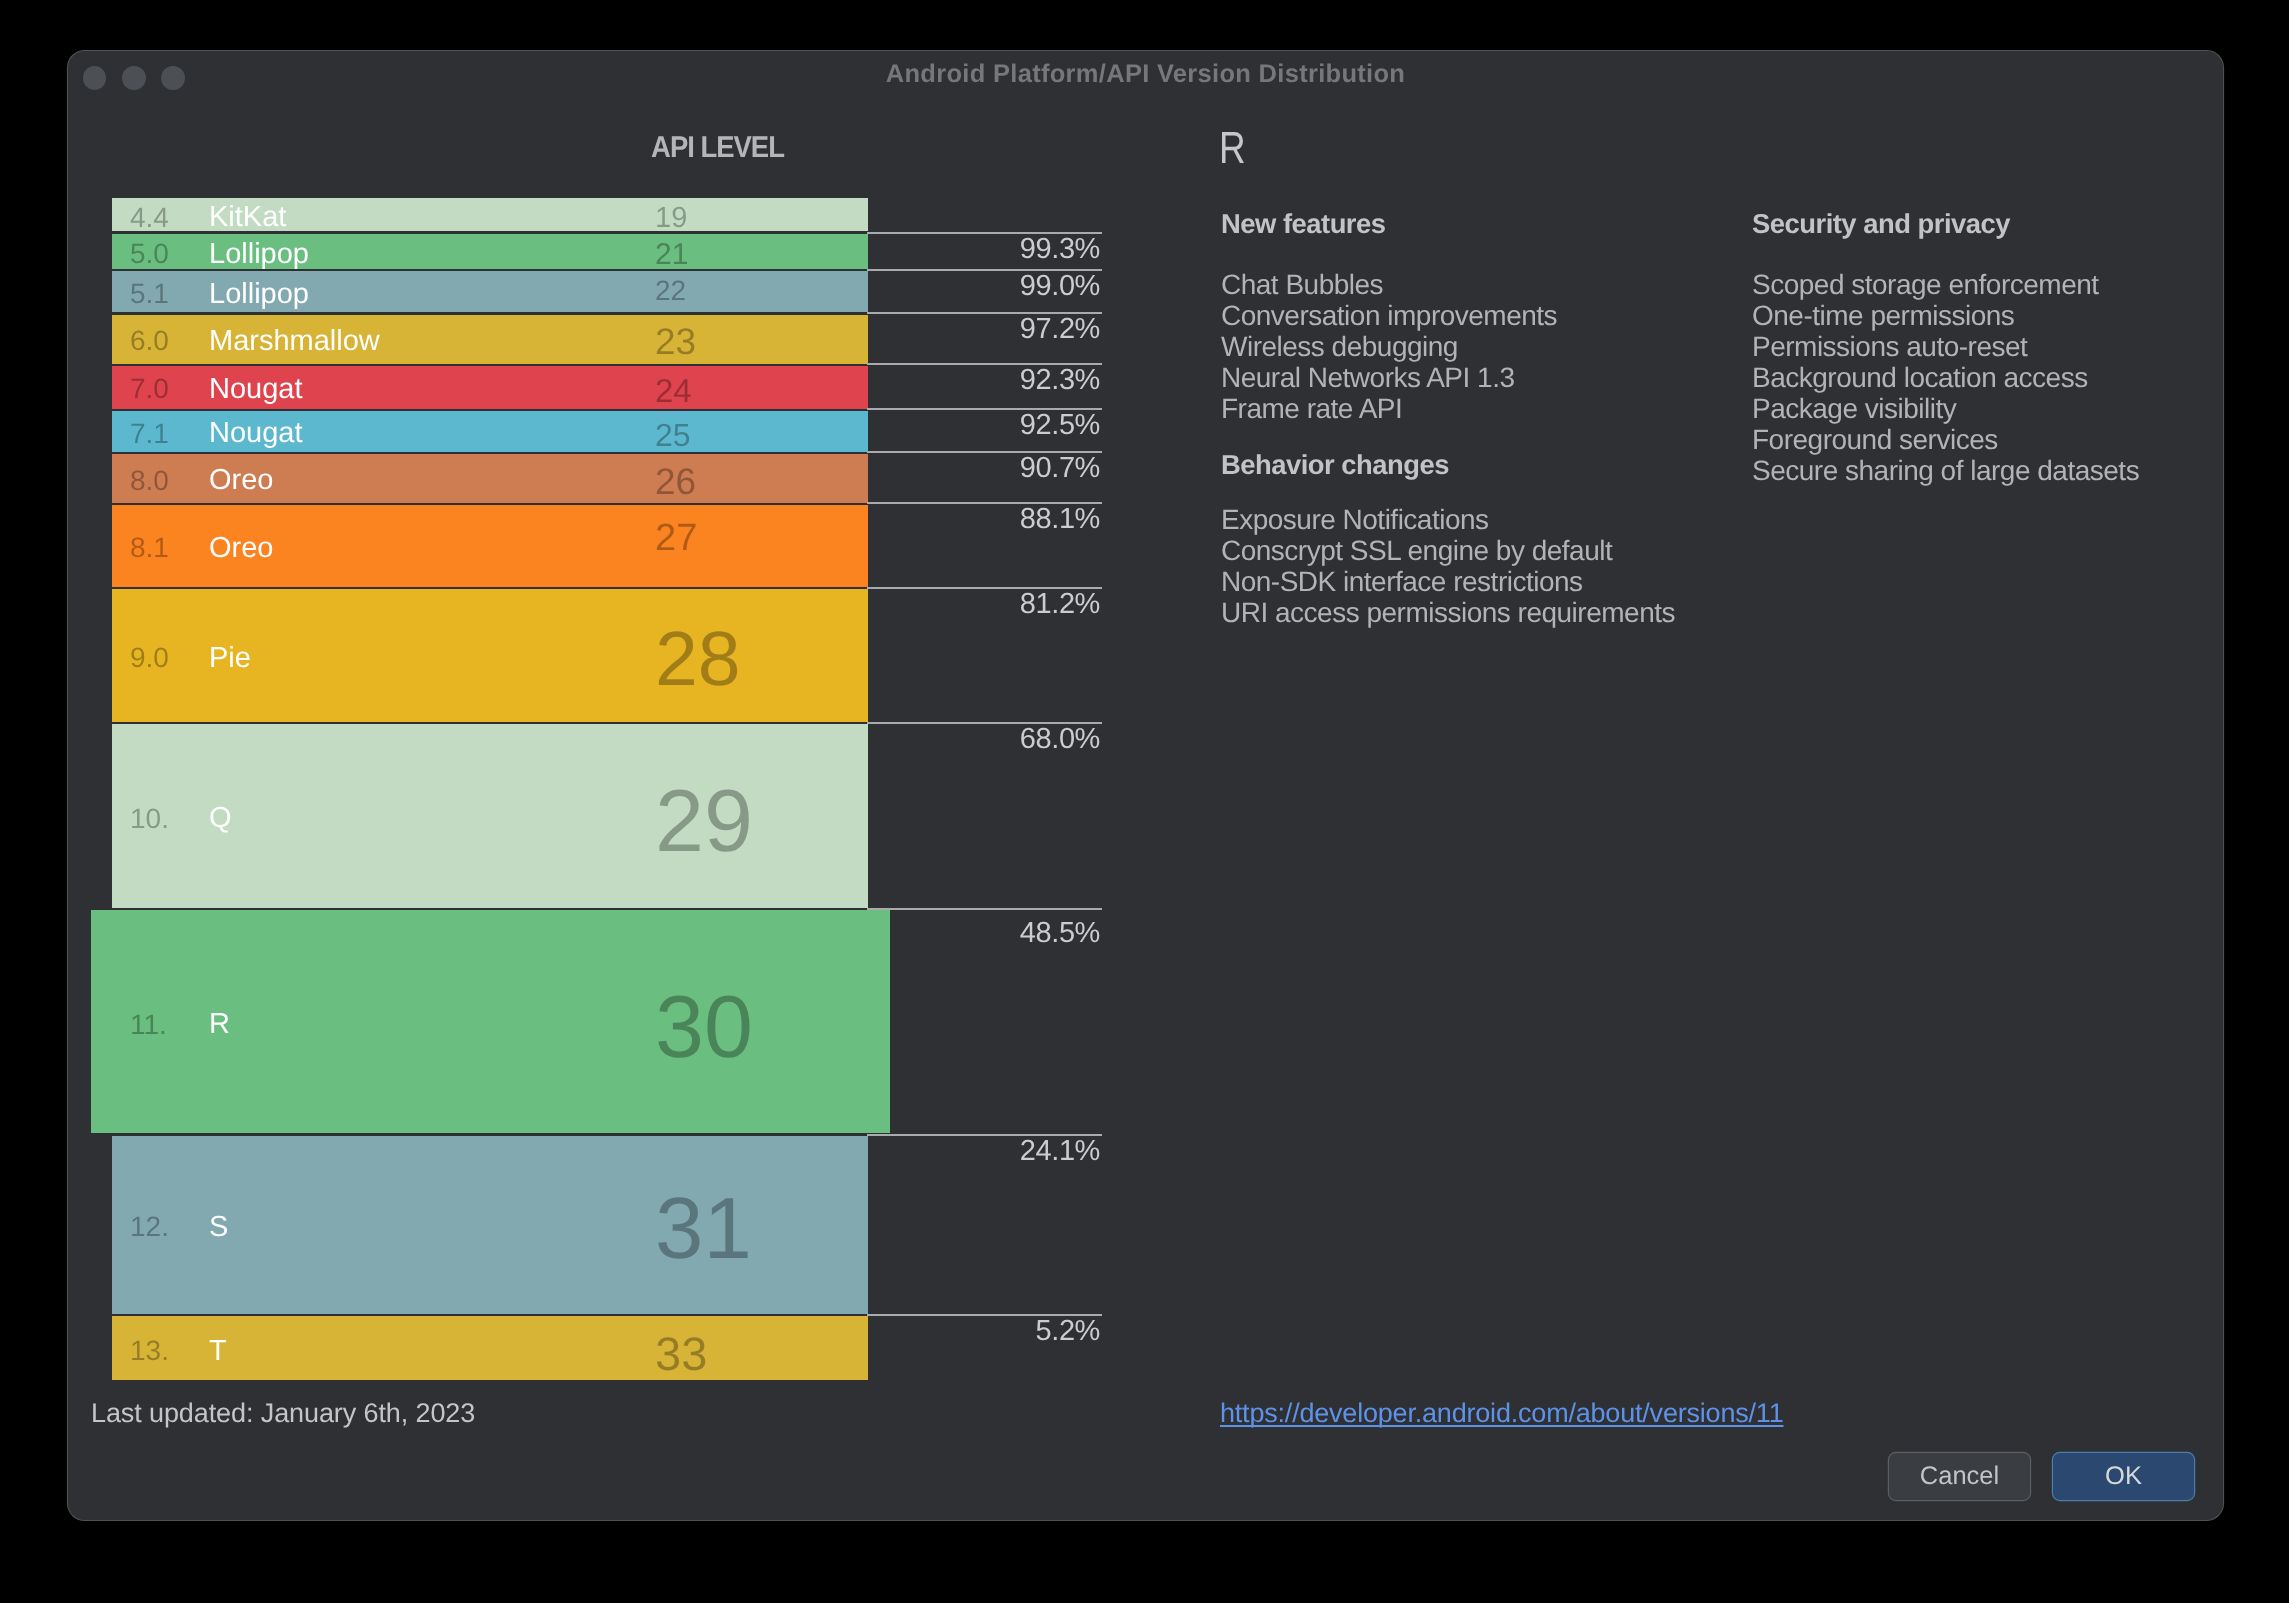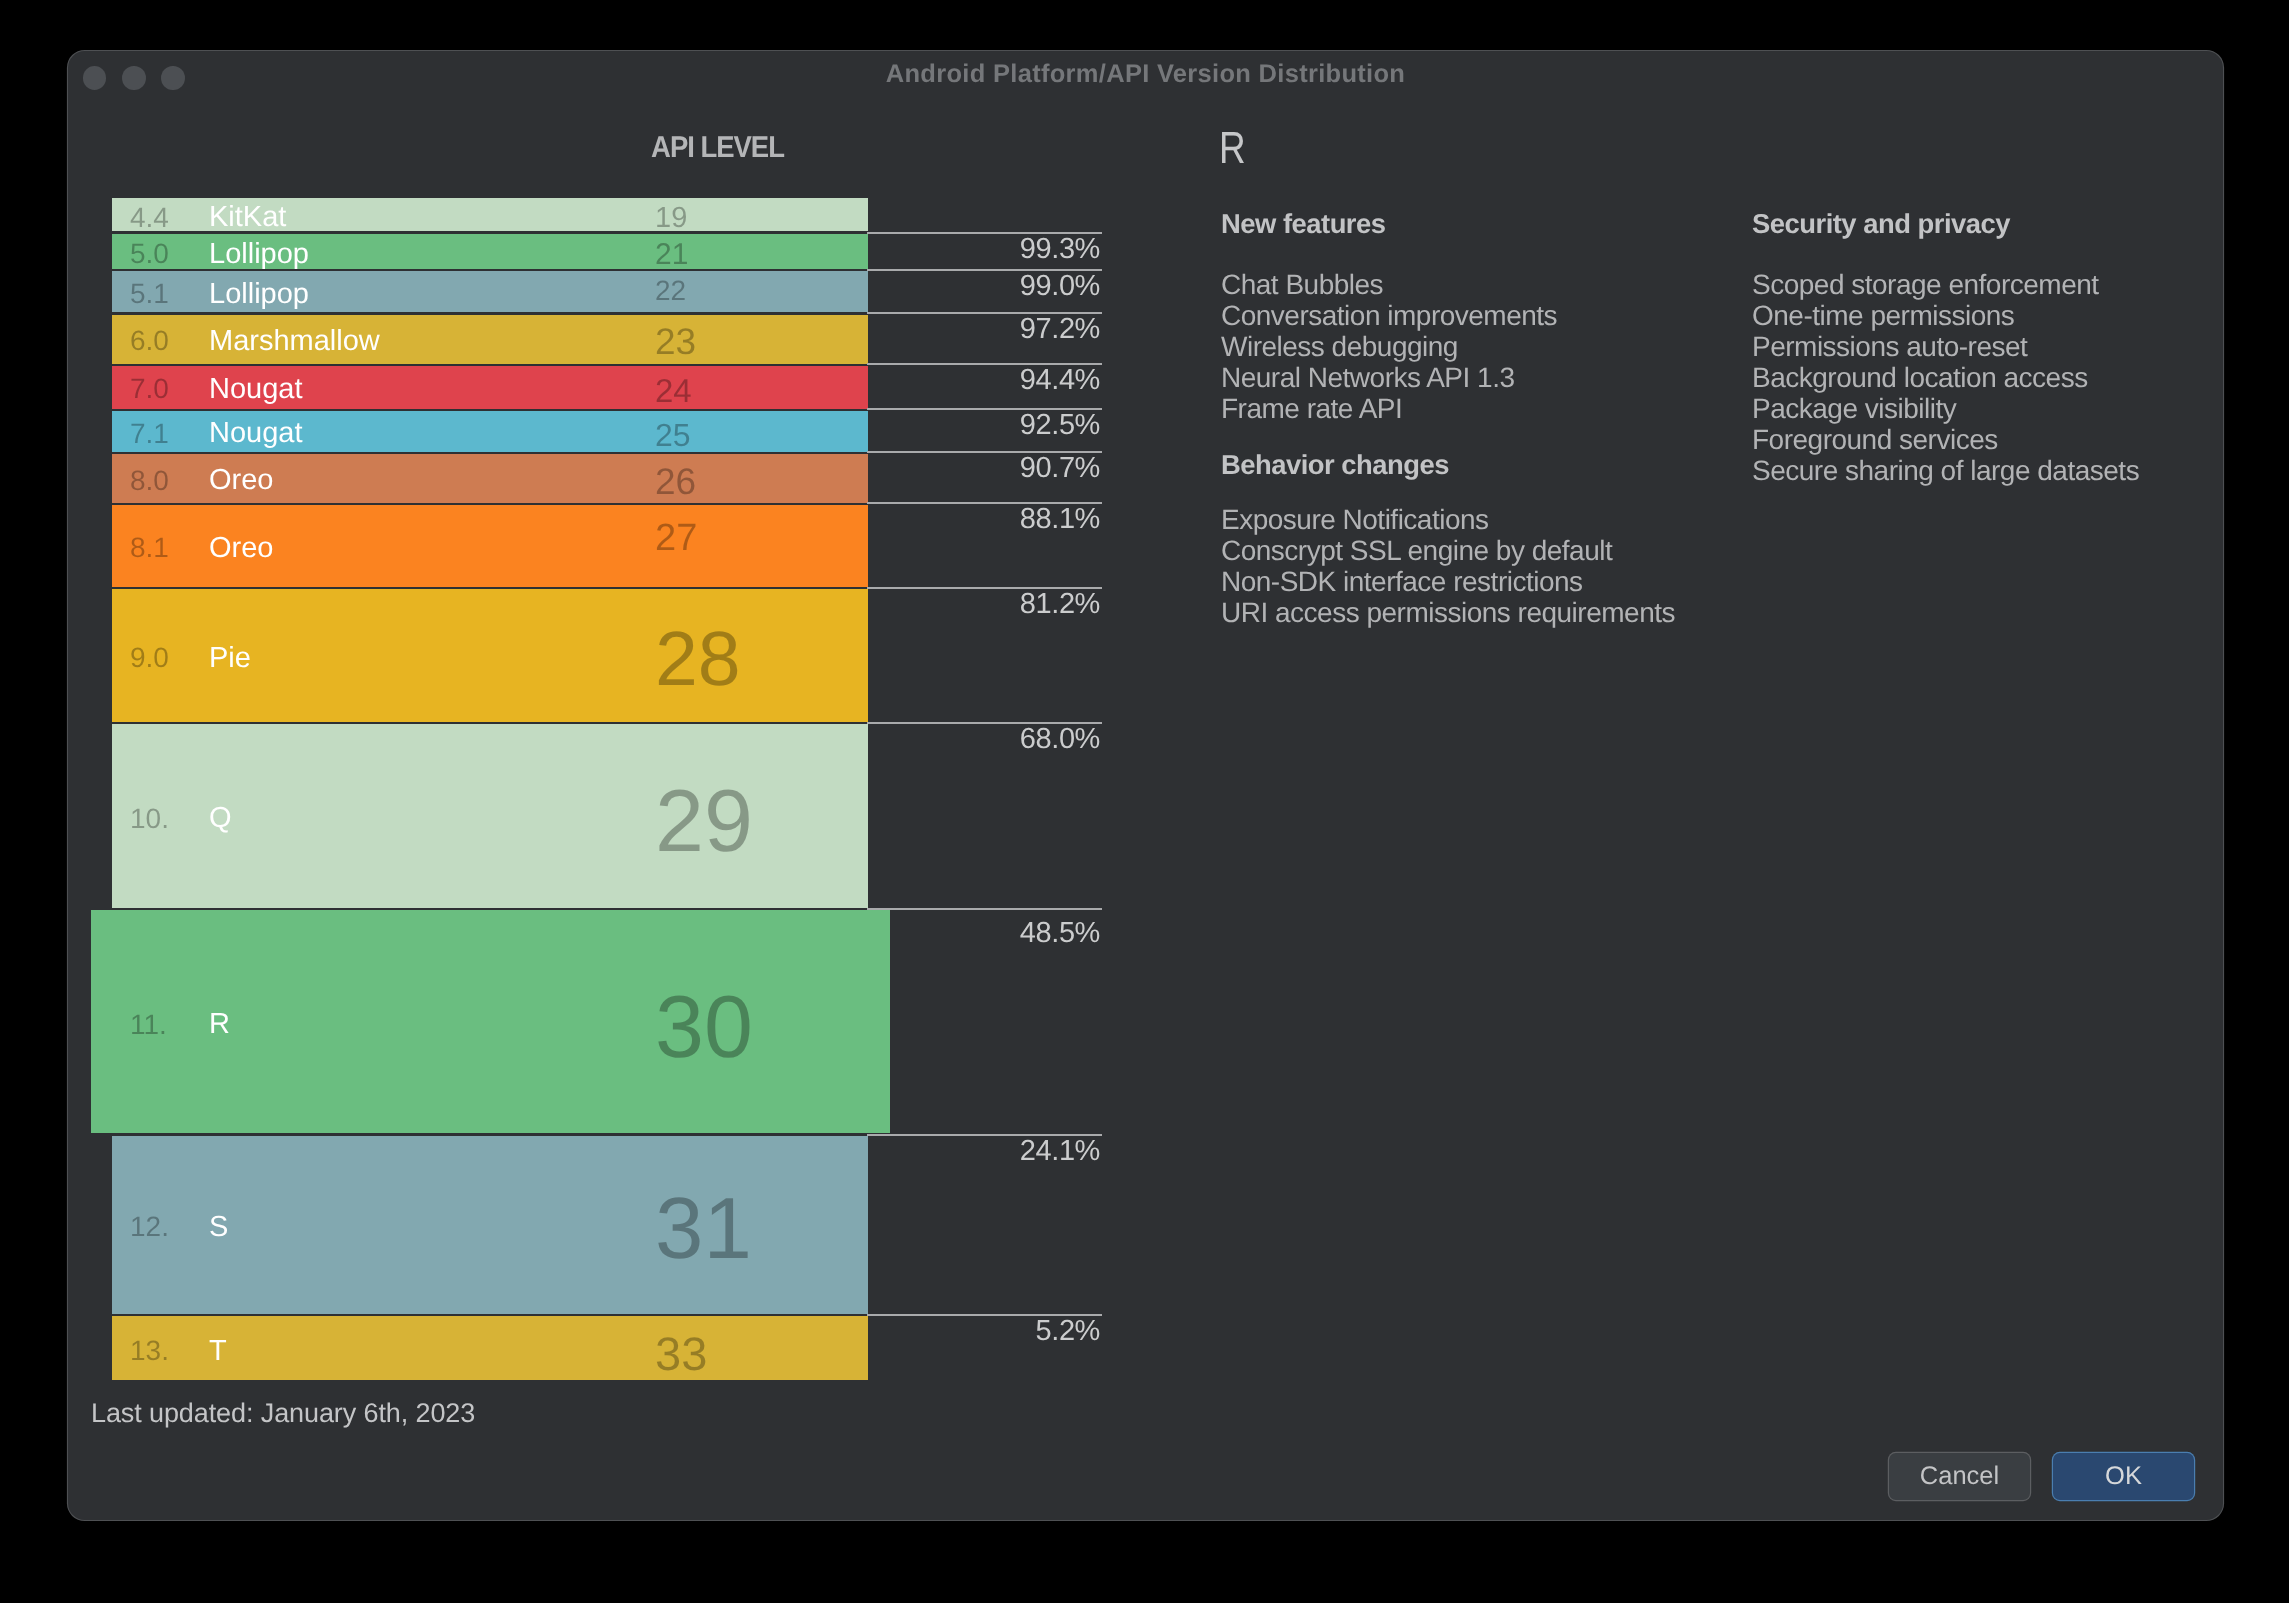--- a/index.html
+++ b/index.html
@@ -94,21 +94,21 @@
       </div>
       <div class="cline" style="left: 799px; width: 235px; top: 261px;"></div>
       <div class="cpct" style="left: 736px; width: 296px; top: 262px;">97.2%</div>
       <div class="bar" style="left: 44px; top: 315px; width: 756px; height: 43px; background: rgb(223, 67, 77);"></div>
       <div style="position: absolute; left: 0px; top: 0px; width: 100%; height: 100%; pointer-events: none;">
         <div class="bver" style="left:62px;top:322px">7.0</div>
         <div class="bname" style="left:141px;top:322px">Nougat</div>
         <div class="bapi" style="left:587px;top:321px;font-size:33px">24</div>
       </div>
       <div class="cline" style="left: 799px; width: 235px; top: 312px;"></div>
-      <div class="cpct" style="left: 736px; width: 296px; top: 313px;">94.4%</div>
+      <div class="cpct" style="left: 736px; width: 296px; top: 313px;">92.3%</div>
       <div class="bar" style="left: 44px; top: 360px; width: 756px; height: 41px; background: rgb(92, 184, 206);"></div>
       <div style="position: absolute; left: 0px; top: 0px; width: 100%; height: 100%; pointer-events: none;">
         <div class="bver" style="left:62px;top:367px">7.1</div>
         <div class="bname" style="left:141px;top:366px">Nougat</div>
         <div class="bapi" style="left:587px;top:366px;font-size:32px">25</div>
       </div>
       <div class="cline" style="left: 799px; width: 235px; top: 357px;"></div>
       <div class="cpct" style="left: 736px; width: 296px; top: 358px;">92.5%</div>
       <div class="bar" style="left: 44px; top: 403px; width: 756px; height: 49px; background: rgb(206, 124, 82);"></div>
       <div style="position: absolute; left: 0px; top: 0px; width: 100%; height: 100%; pointer-events: none;">
@@ -171,17 +171,18 @@
       <div class="rname" style="left:1151px;top:71px">R</div>
       <div class="sechead" style="left:1153px;top:157px">New features</div>
       <div class="seclist" style="left:1153px;top:218px"><div style="height:31px">Chat Bubbles</div><div style="height:31px">Conversation improvements</div><div style="height:31px">Wireless debugging</div><div style="height:31px">Neural Networks API 1.3</div><div style="height:31px">Frame rate API</div></div>
       <div class="sechead" style="left:1153px;top:398px">Behavior changes</div>
       <div class="seclist" style="left:1153px;top:453px"><div style="height:31px">Exposure Notifications</div><div style="height:31px">Conscrypt SSL engine by default</div><div style="height:31px">Non-SDK interface restrictions</div><div style="height:31px">URI access permissions requirements</div></div>
       <div class="sechead" style="left:1684px;top:157px">Security and privacy</div>
       <div class="seclist" style="left:1684px;top:218px"><div style="height:31px">Scoped storage enforcement</div><div style="height:31px">One-time permissions</div><div style="height:31px">Permissions auto-reset</div><div style="height:31px">Background location access</div><div style="height:31px">Package visibility</div><div style="height:31px">Foreground services</div><div style="height:31px">Secure sharing of large datasets</div></div>
     </div>
 
   <div class="updated" id="updated" style="left: 23px; top: 1347px;">Last updated: January 6th, 2023</div>
+  <span class="url" id="url" style="left: 1152px; top: 1347px;">https://developer.android.com/about/versions/11</span>
 
   <div class="btn btn-cancel" id="btn-cancel" style="left: 1821px; top: 1402px; width: 141px;">Cancel</div>
   <div class="btn btn-ok" id="btn-ok" style="left: 1985px; top: 1402px; width: 141px;">OK</div>
 </div>
 
 
 </body></html>

